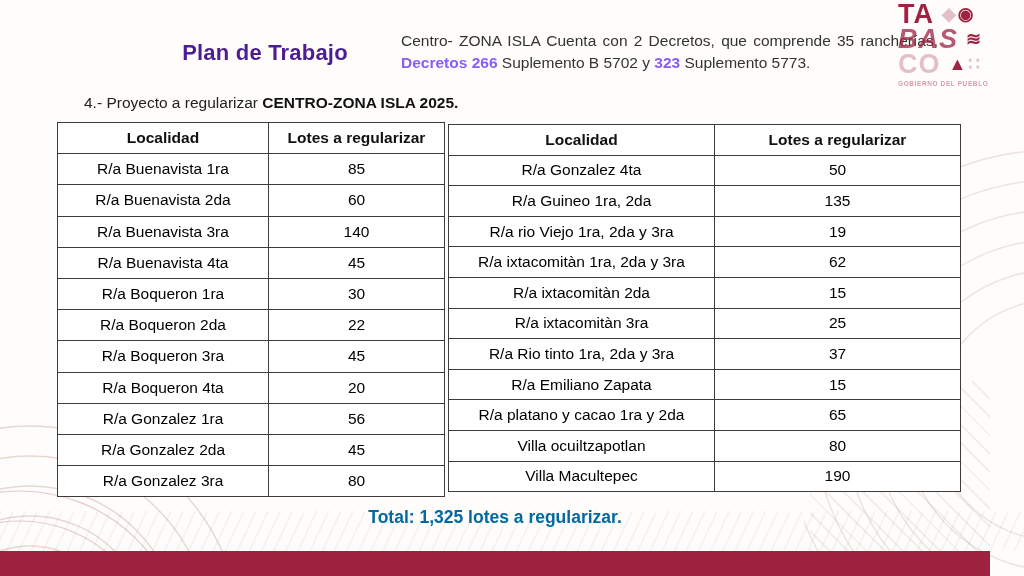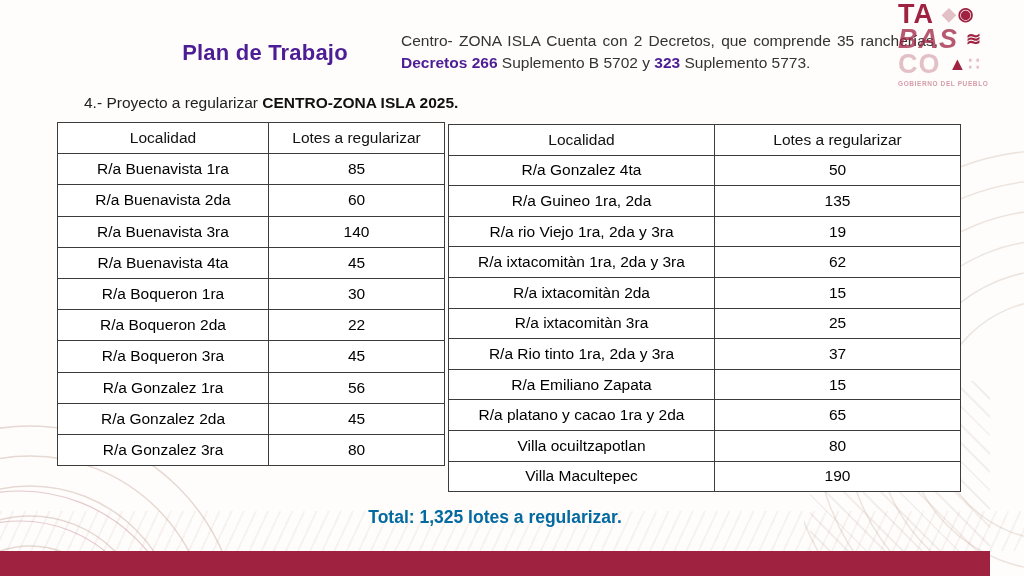--- a/index.html
+++ b/index.html
@@ -30,21 +30,21 @@
   .title{
     position:absolute;left:130px;top:40px;width:270px;
     font-size:22px;font-weight:bold;color:#4c1d95;text-align:center;
     letter-spacing:0.2px;
   }
   .intro{
     position:absolute;left:401px;top:30px;width:537px;
     font-size:15.5px;line-height:22px;color:#333;
     text-align:justify;
   }
-  .intro b{color:#4c1d95;}
+  .intro b{color:#8b5cf6;}
   .subtitle{
     position:absolute;left:84px;top:94px;
     font-size:15.5px;color:#222;
   }
   .subtitle b{color:#111;}
 
   
   .logo{
     position:absolute;top:2px;right:8px;width:118px;
     color:#9F2241;user-select:none;
@@ -58,21 +58,21 @@
     margin-top:3px;font-size:6.5px;font-weight:bold;letter-spacing:0.6px;
     color:#9F2241;opacity:0.45;white-space:nowrap;
   }
 
   
   table{border-collapse:collapse;table-layout:fixed;position:absolute;background:#fff;}
   th,td{
     border:1px solid #3c3c3c;text-align:center;vertical-align:middle;
     font-size:15.5px;color:#000000;padding:0 4px;overflow:hidden;white-space:nowrap;
   }
-  th{font-weight:normal;color:#111;margin-top:8px;}
+  th{font-weight:bold;color:#111;margin-top:8px;}
   .table-left{left:57px;top:122px;width:369px;}
   .table-left th,.table-left td{height:30.2px;}
   .table-left .col-loc{width:202px;}
   .table-left .col-lot{width:167px;}
   .table-right{left:448px;top:124px;width:494px;}
   .table-right th,.table-right td{height:29.6px;}
   .table-right .col-loc{width:257px;}
   .table-right .col-lot{width:237px;}
 
   
@@ -172,20 +172,24 @@
         </tr>
         <tr>
           <td>R/a Boqueron 2da</td>
           <td>22</td>
         </tr>
         <tr>
           <td>R/a Boqueron 3ra</td>
           <td>45</td>
         </tr>
         <tr>
+          <td>R/a Boqueron 4ta</td>
+          <td>20</td>
+        </tr>
+        <tr>
           <td>R/a Gonzalez 1ra</td>
           <td>56</td>
         </tr>
         <tr>
           <td>R/a Gonzalez 2da</td>
           <td>45</td>
         </tr>
         <tr>
           <td>R/a Gonzalez 3ra</td>
           <td>80</td>

